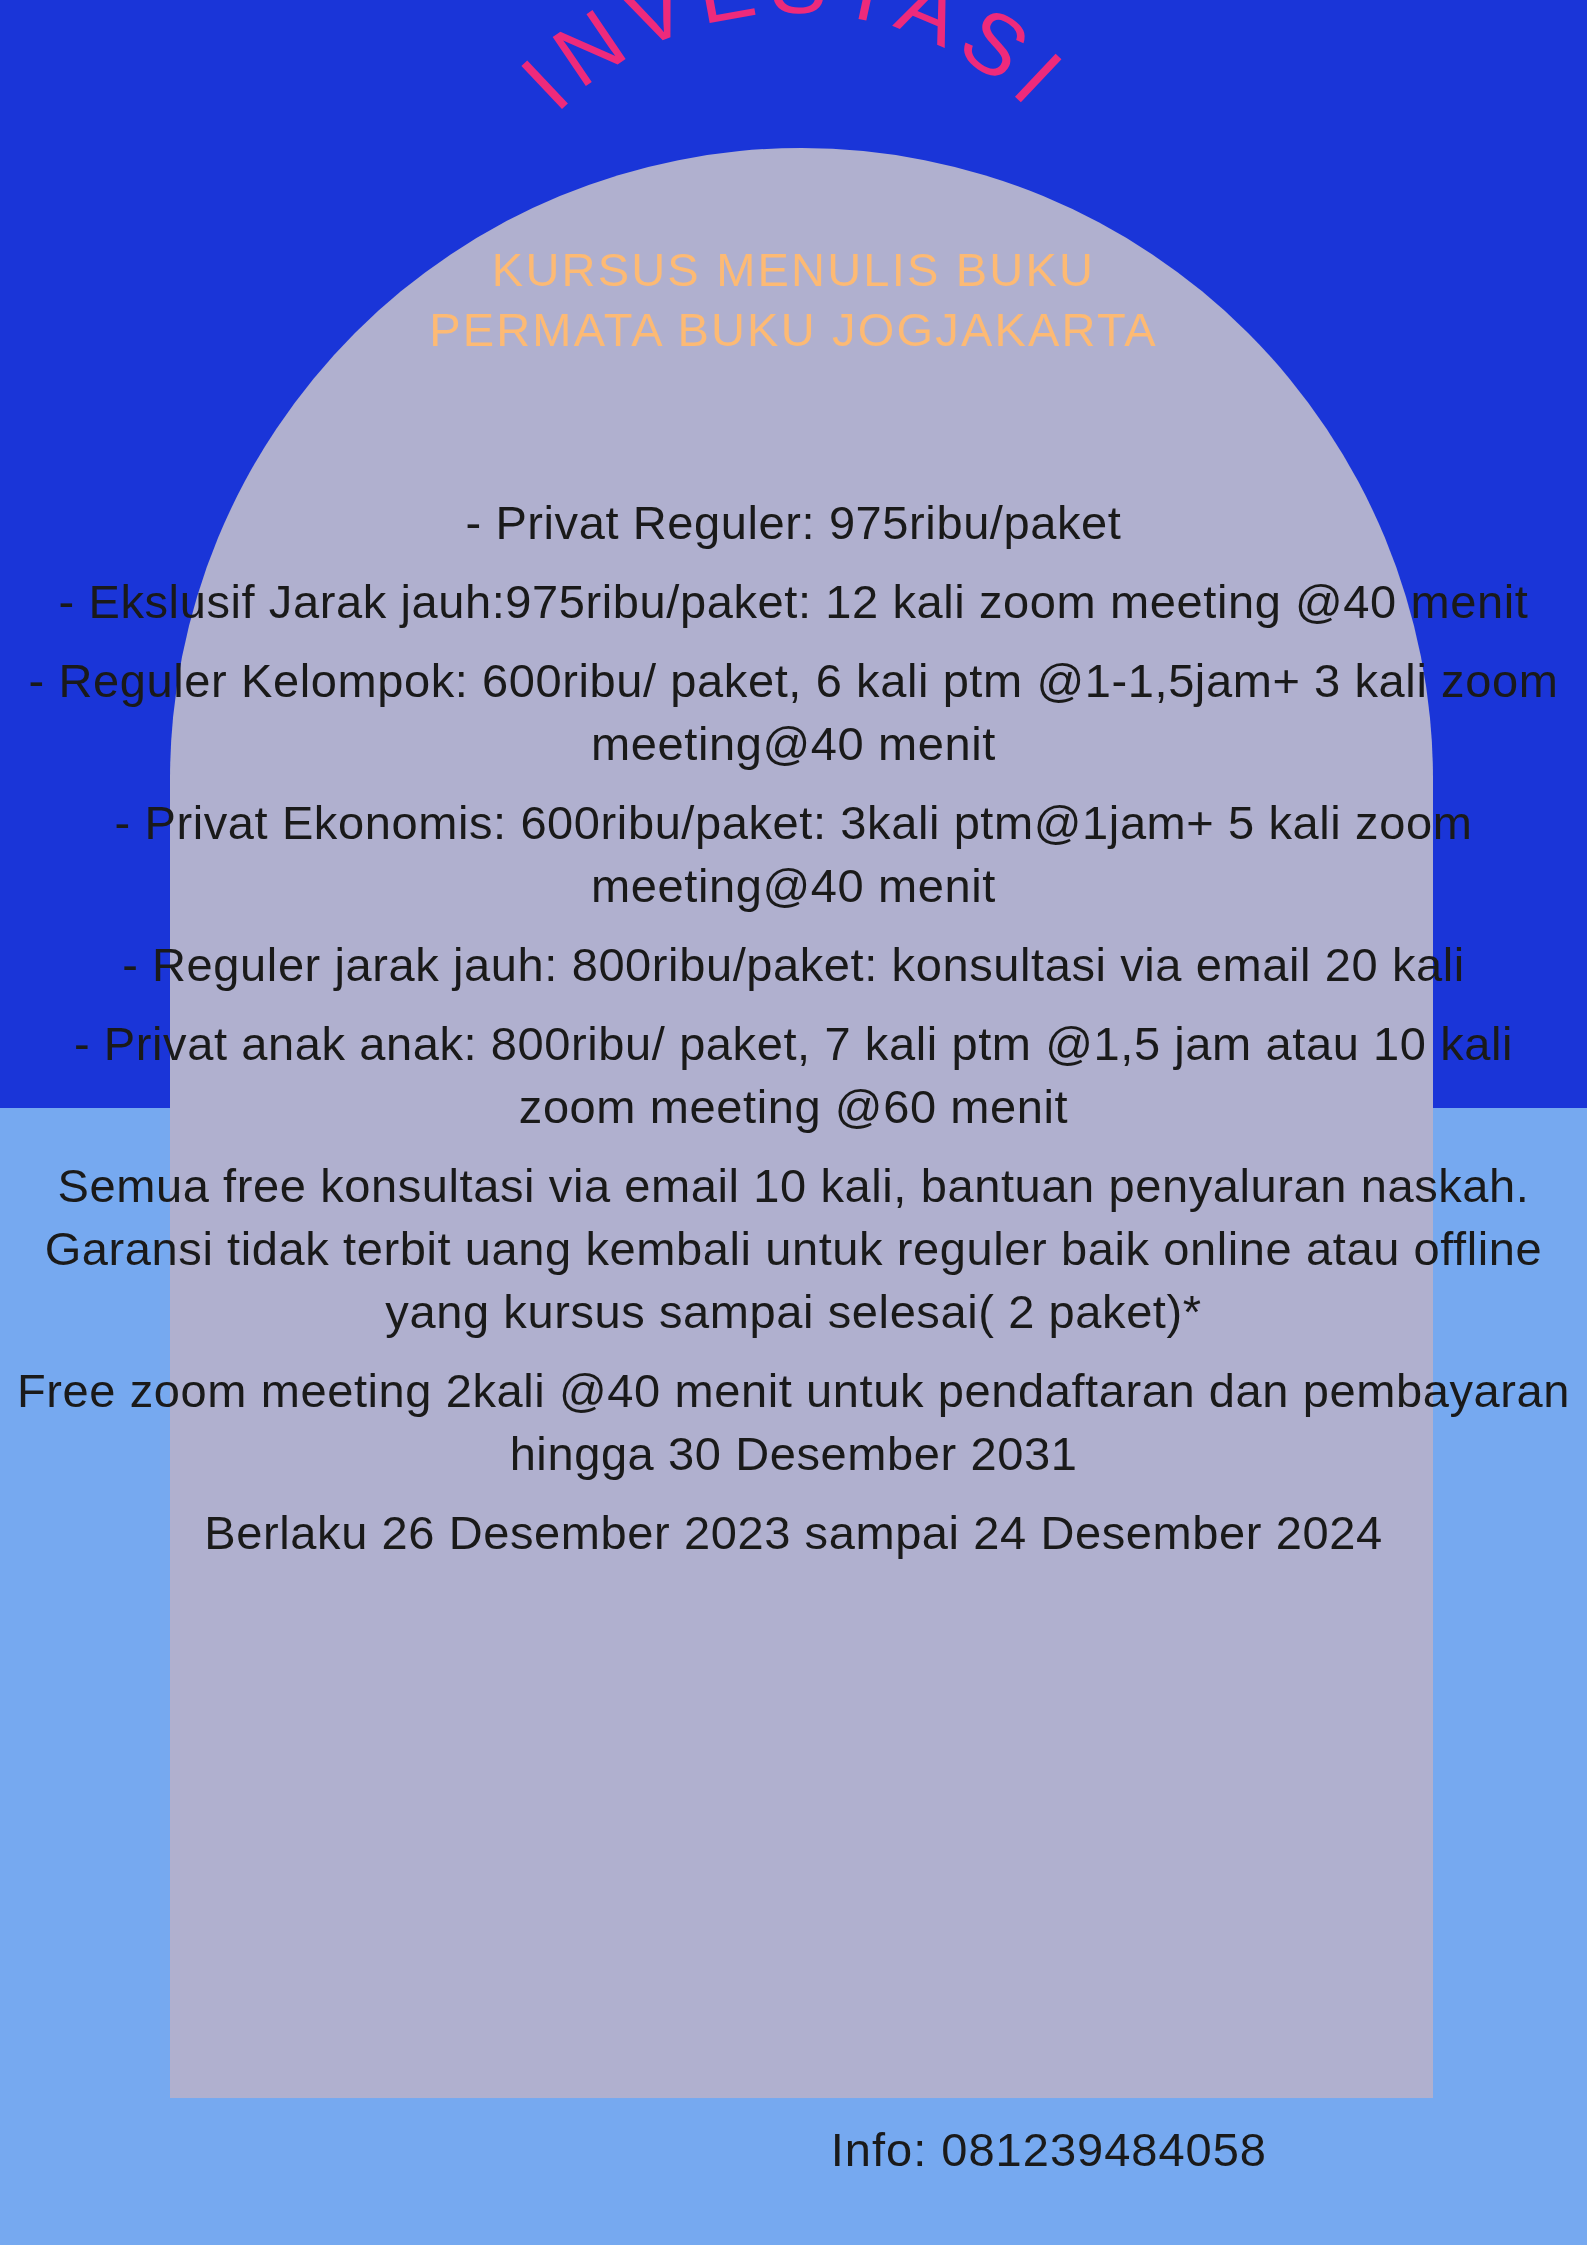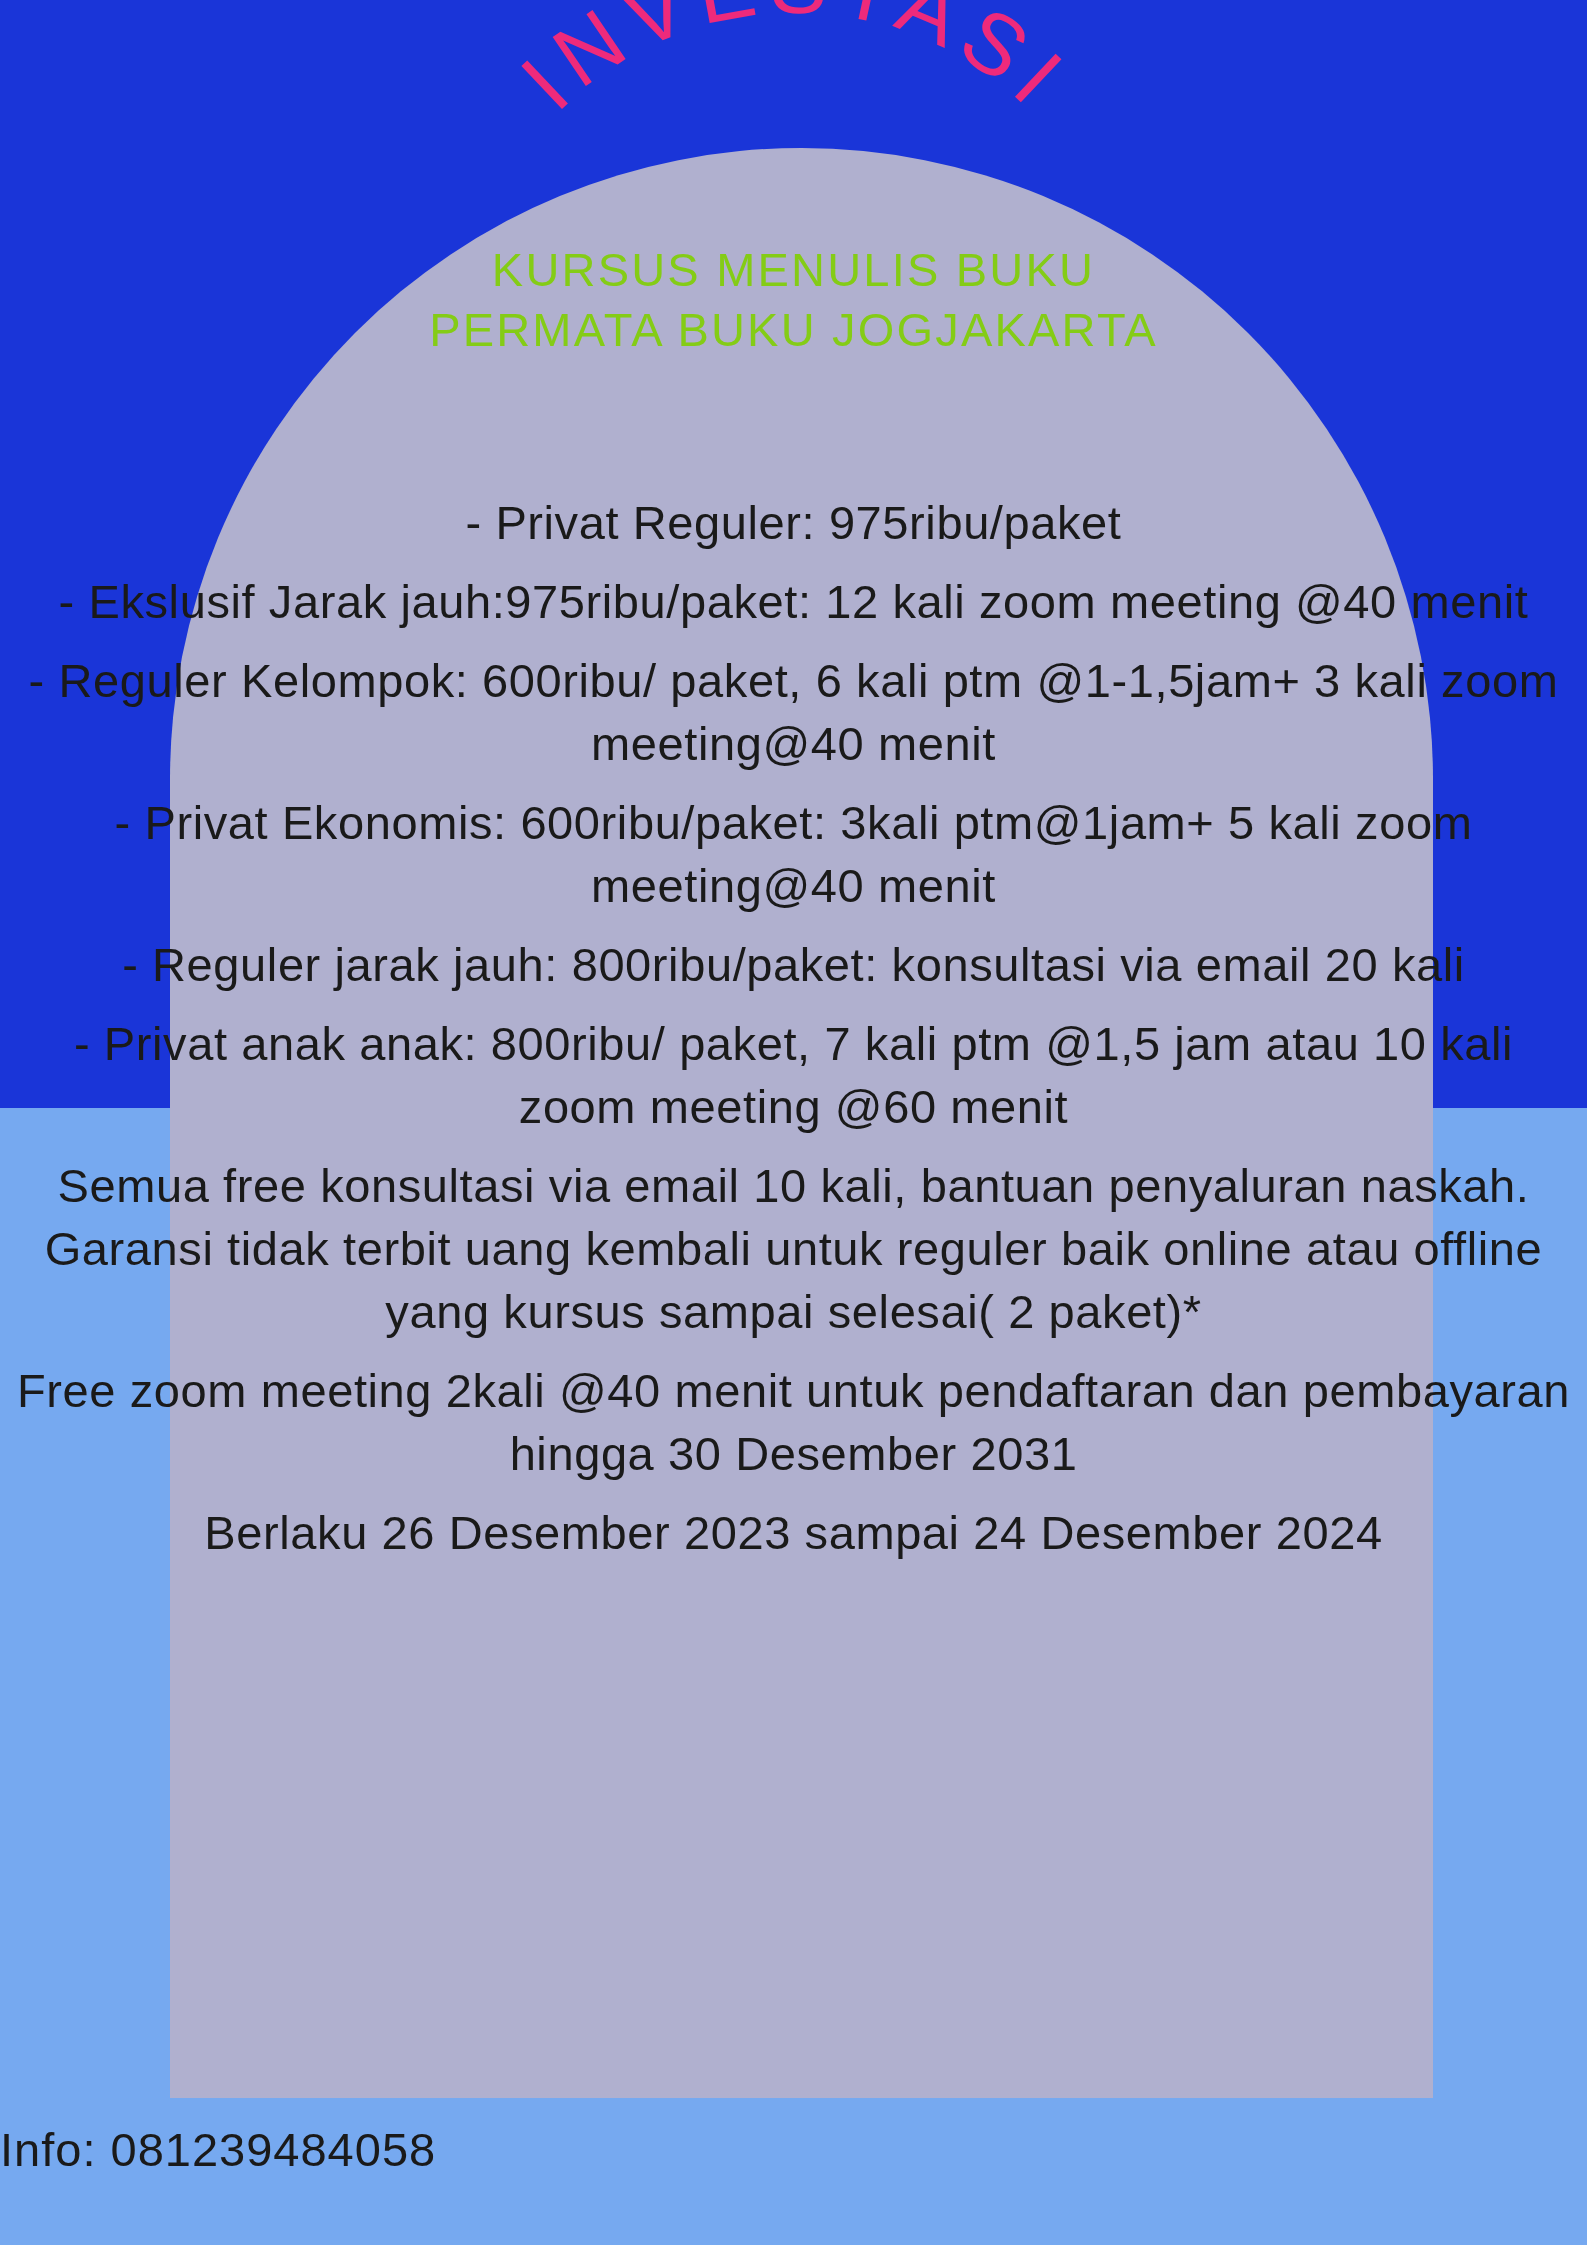--- a/index.html
+++ b/index.html
@@ -60,21 +60,21 @@
     top: 0;
     width: 1587px;
     height: 2245px;
   }
   .heading-block {
     position: absolute;
     left: 0;
     top: 240px;
     width: 1587px;
     text-align: center;
-    color: #84cc16;
+    color: #fdba74;
     font-size: 47px;
     line-height: 1.28;
     letter-spacing: 2.2px;
   }
   .body-block {
     position: absolute;
     left: 0;
     top: 438px;
     width: 1587px;
     text-align: center;
@@ -88,21 +88,21 @@
     padding: 0;
   }
   .spacer {
     height: 38px;
   }
   .info-line {
     position: absolute;
     left: 0;
     top: 2122px;
     width: 1267px;
-    text-align: left;
+    text-align: right;
     color: #1a1a1a;
     font-size: 47px;
     letter-spacing: 1px;
   }
 </style>
 </head>
 <body>
 
 <div id="poster">
 

